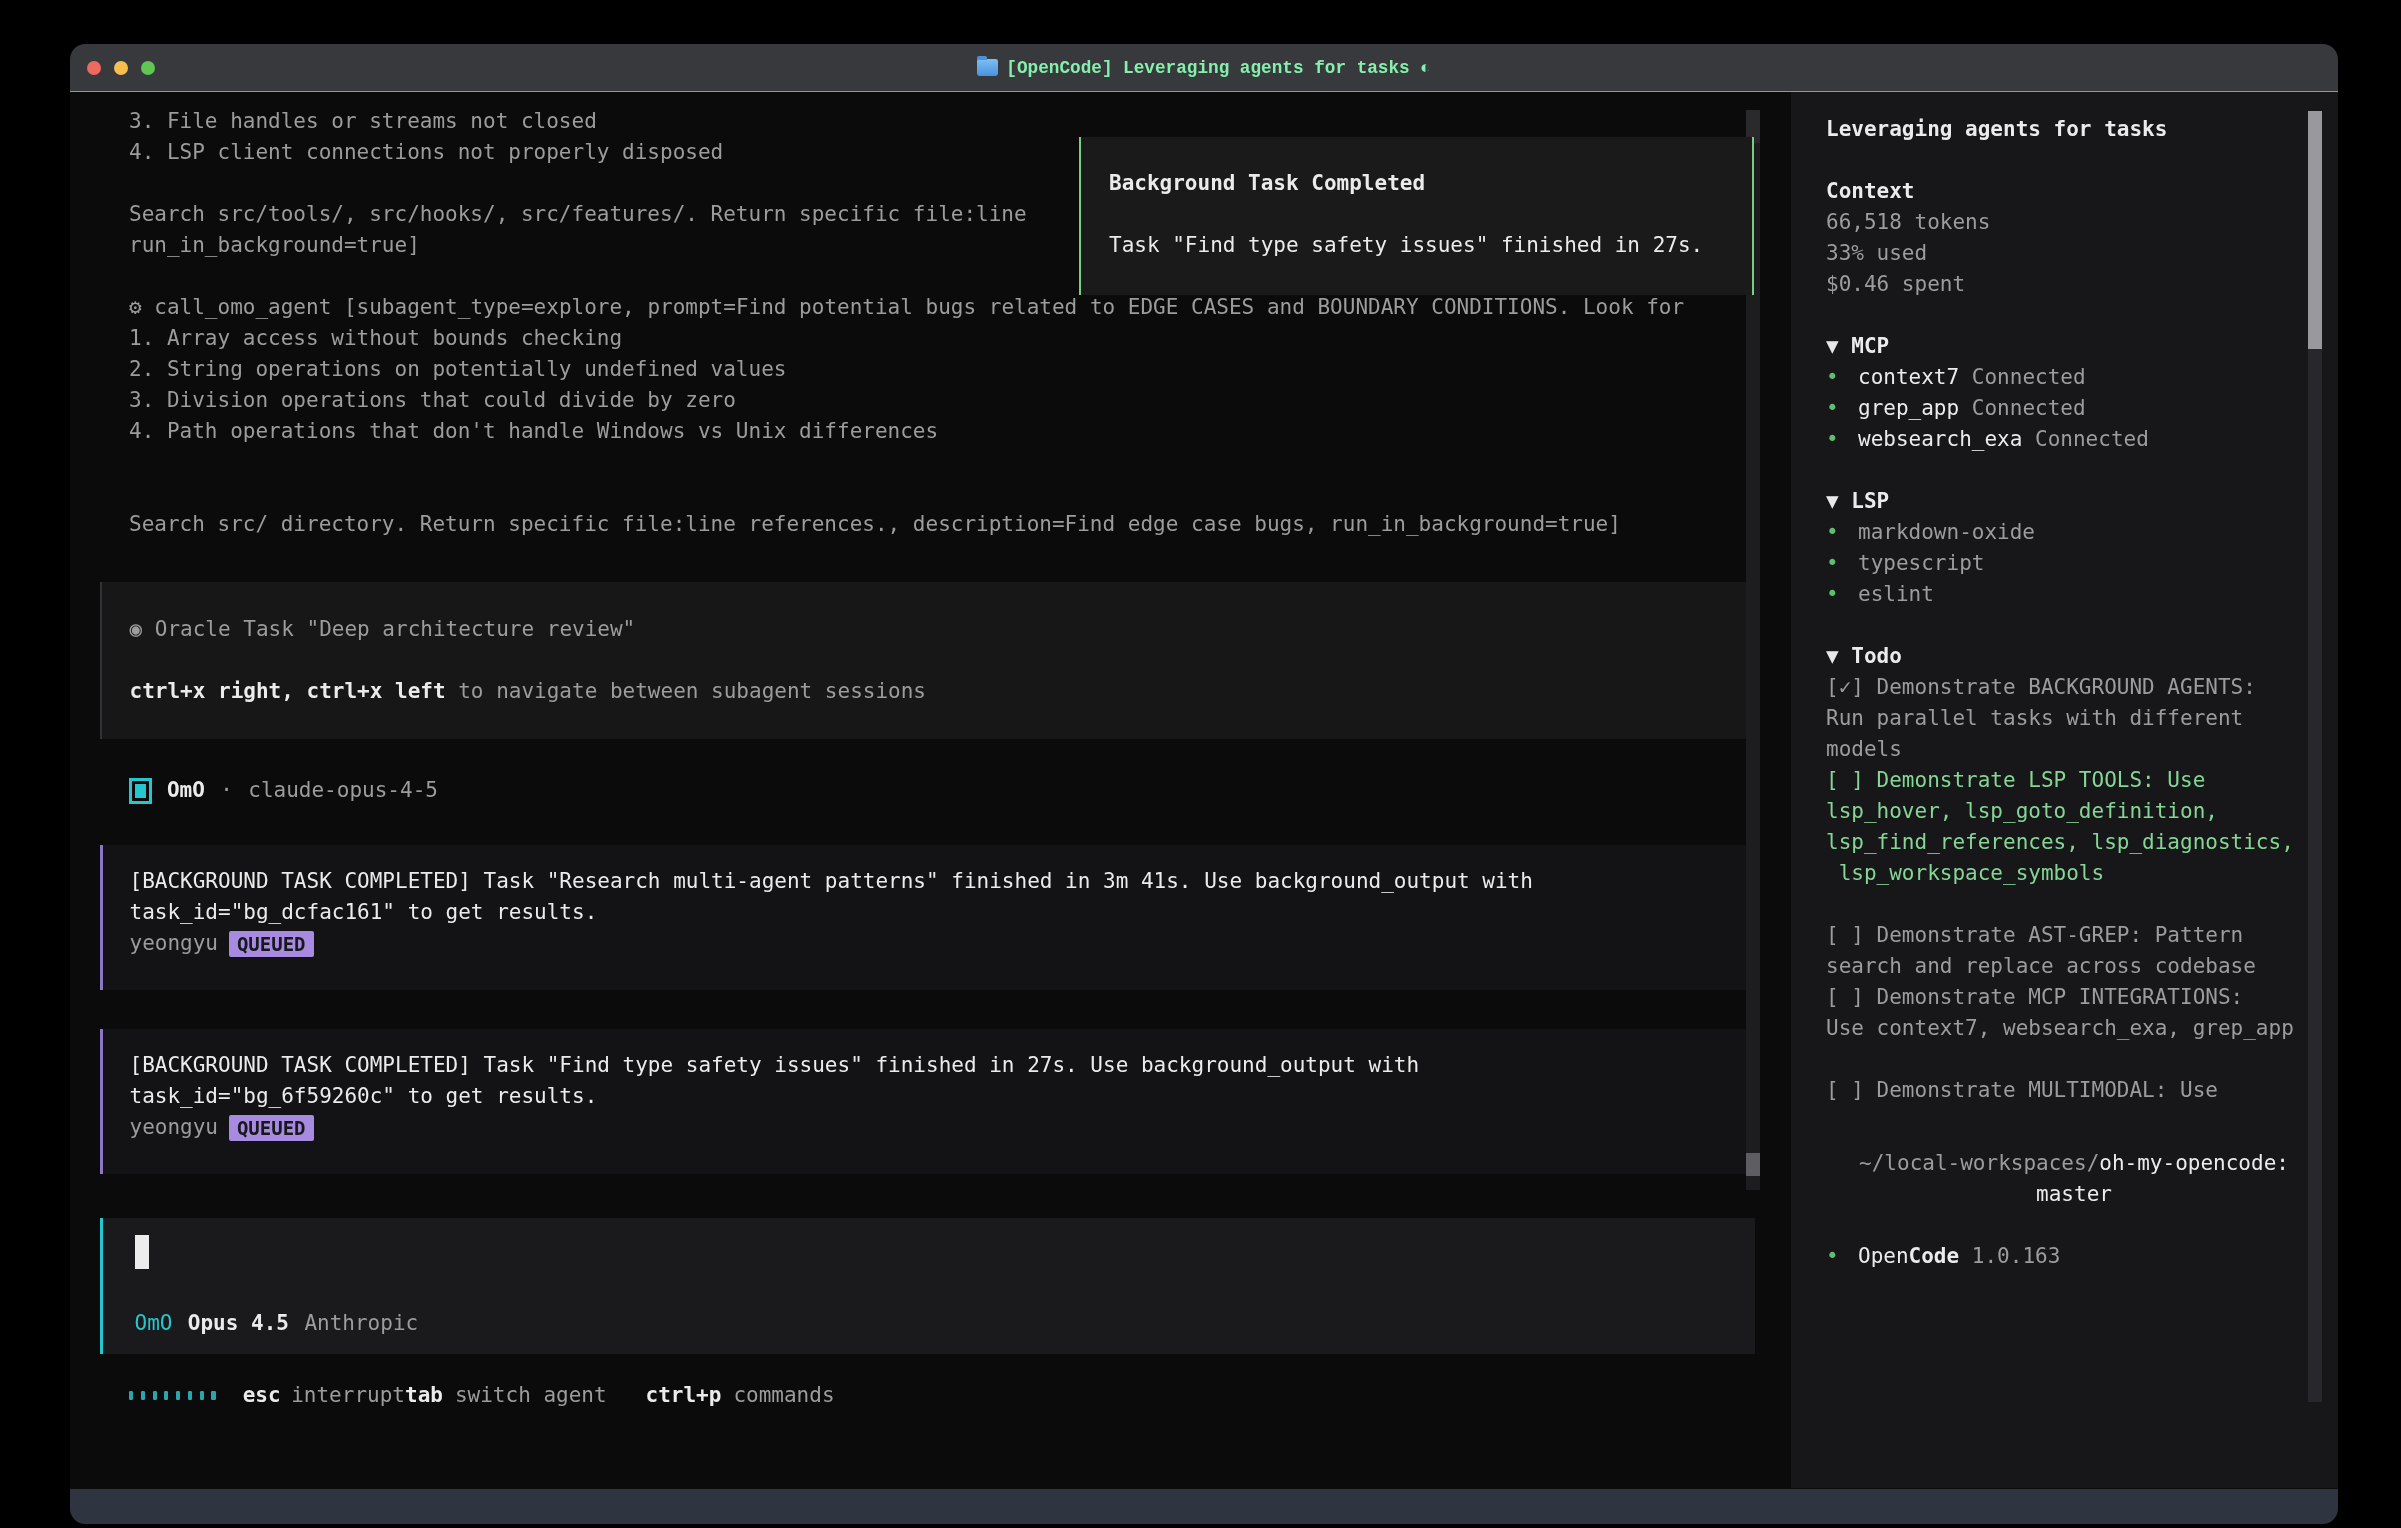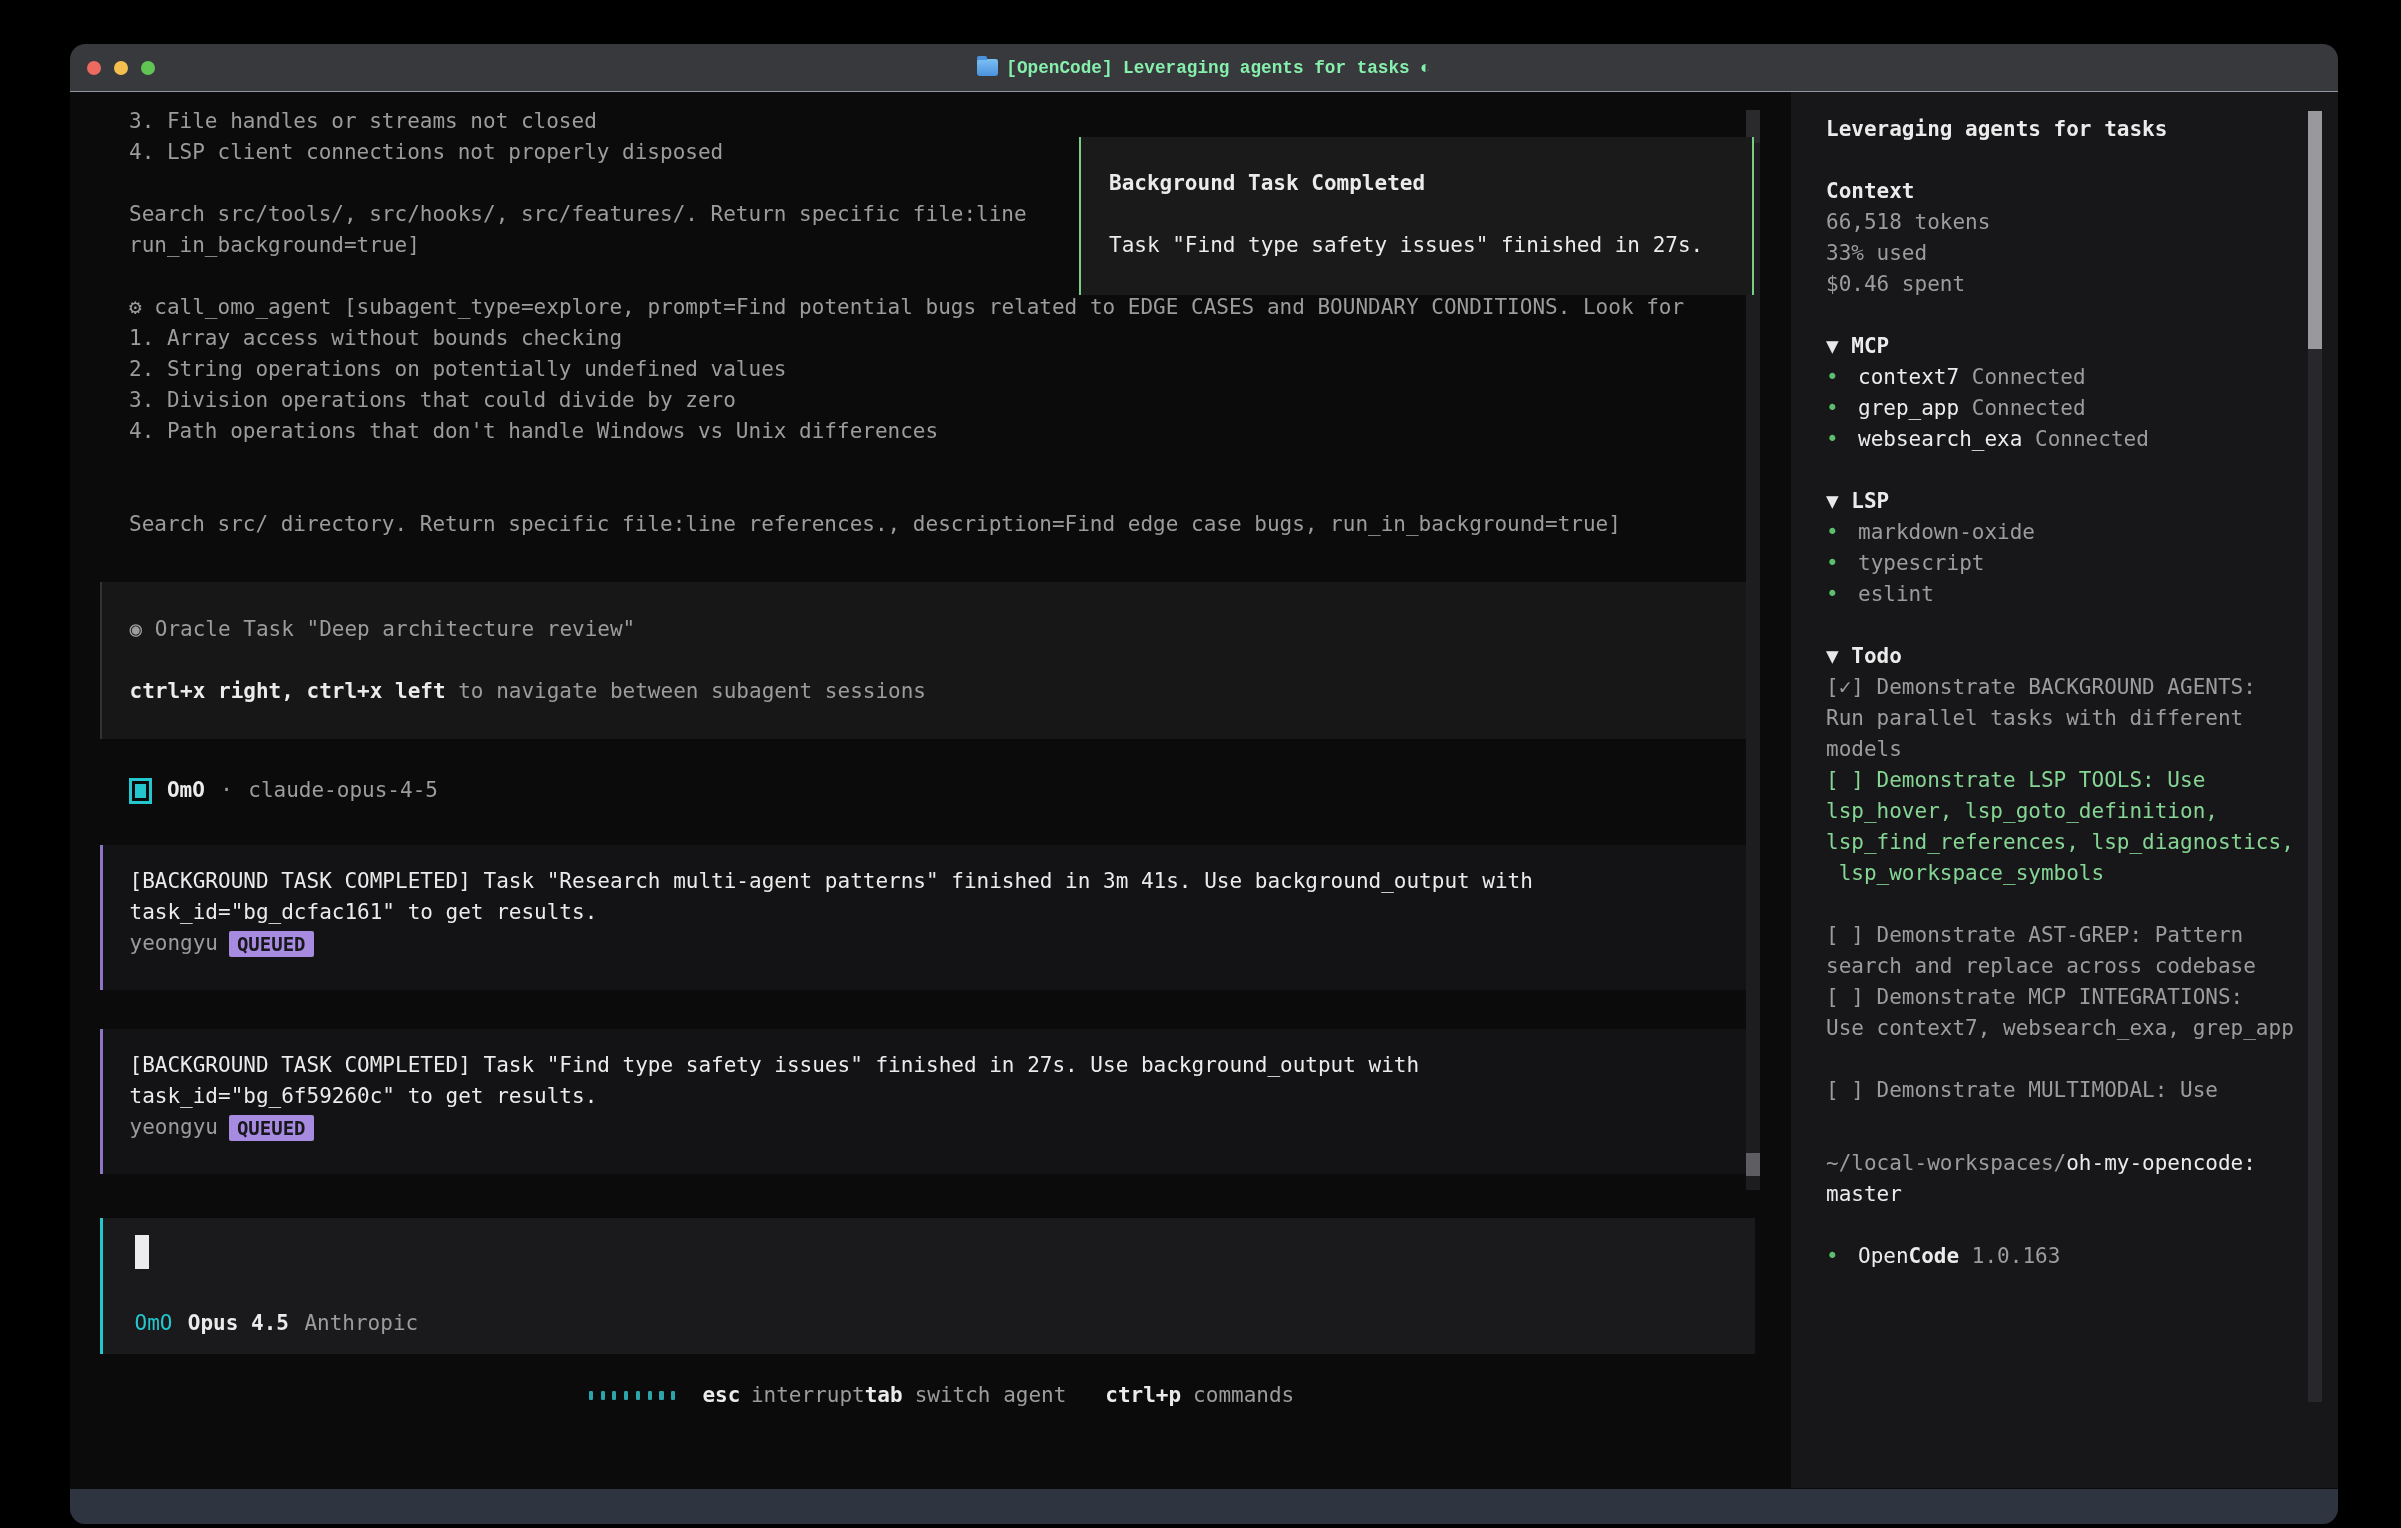--- a/index.html
+++ b/index.html
@@ -71,40 +71,40 @@
 
   .input-box {
     position:absolute; left:29.5px; top:1126px; width:1655px; height:136px;
     background:#1a1a1c; border-left:3.5px solid #25c7ce; padding:16.5px 0 0 32px;
   }
   .cursor { width:14px; height:34px; background:#ececec; }
   .input-status { position:absolute; left:32px; bottom:15.4px; display:flex; gap:15.4px; align-items:baseline; }
 
   .hint-bar {
     position:absolute; left:59px; top:1288px; right:37px; height:31px;
-    display:flex; justify-content:center; align-items:center;
+    display:flex; justify-content:flex-start; align-items:center;
   }
   .hint-left, .hint-right { display:flex; align-items:center; gap:10.6px; }
   .dots { display:flex; gap:7.7px; margin-right:16.5px; }
   .dot { width:4.1px; height:8.9px; border-radius:1.2px; background:#2ba4aa; }
   .hint-group { display:flex; gap:12px; }
   .hint-spacer { width:17.7px; }
 
   .main-scroll-track { position:absolute; top:17.7px; left:1676px; width:13.6px; height:1080px; background:#1d1d1f; z-index:2; }
   .main-scroll-top { position:absolute; top:0; left:0; width:13.6px; height:33px; background:#2a2a2d; }
   .main-scroll-thumb { position:absolute; top:1043px; left:0; width:13.6px; height:23.6px; background:#5e5e62; }
 
   .side-scroll-track { position:absolute; top:19px; right:16.5px; width:13.6px; height:1291px; background:#28282c; }
   .side-scroll-thumb { position:absolute; top:0; left:0; width:13.6px; height:238px; background:#98989d; }
 
   .srow { height:31px; white-space:pre; }
   .bullet-row { display:flex; gap:0; }
   .bdot { color:#5cbf6e; width:32px; }
   .tri { color:#e8e8e8; }
-  .ws-extra { margin-top:10.6px; }
+  .ws-extra { margin-top:10.6px;text-align:center; }
 
   .footer { position:absolute; left:0; bottom:0; width:100%; height:35px; background:#2e3540; }
 </style>
 </head>
 <body>
 
 <div class="window">
 
   <div class="titlebar">
     <div class="traffic">

